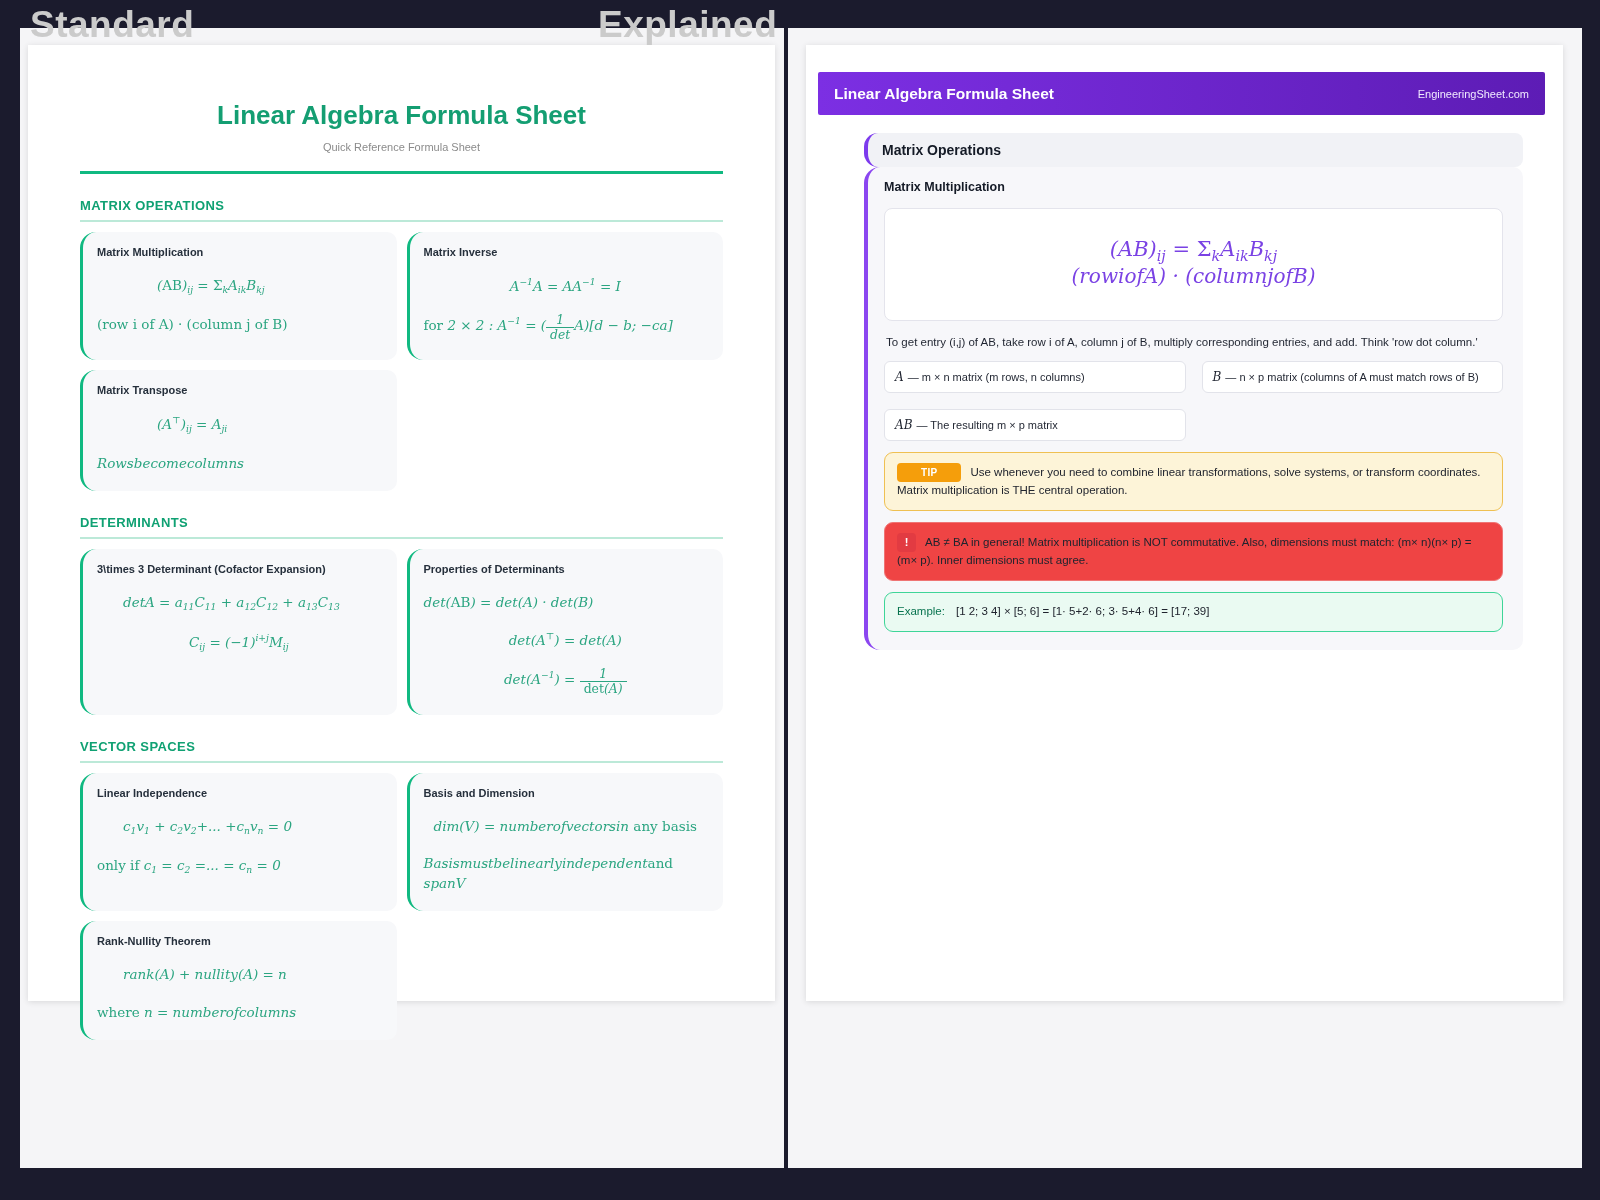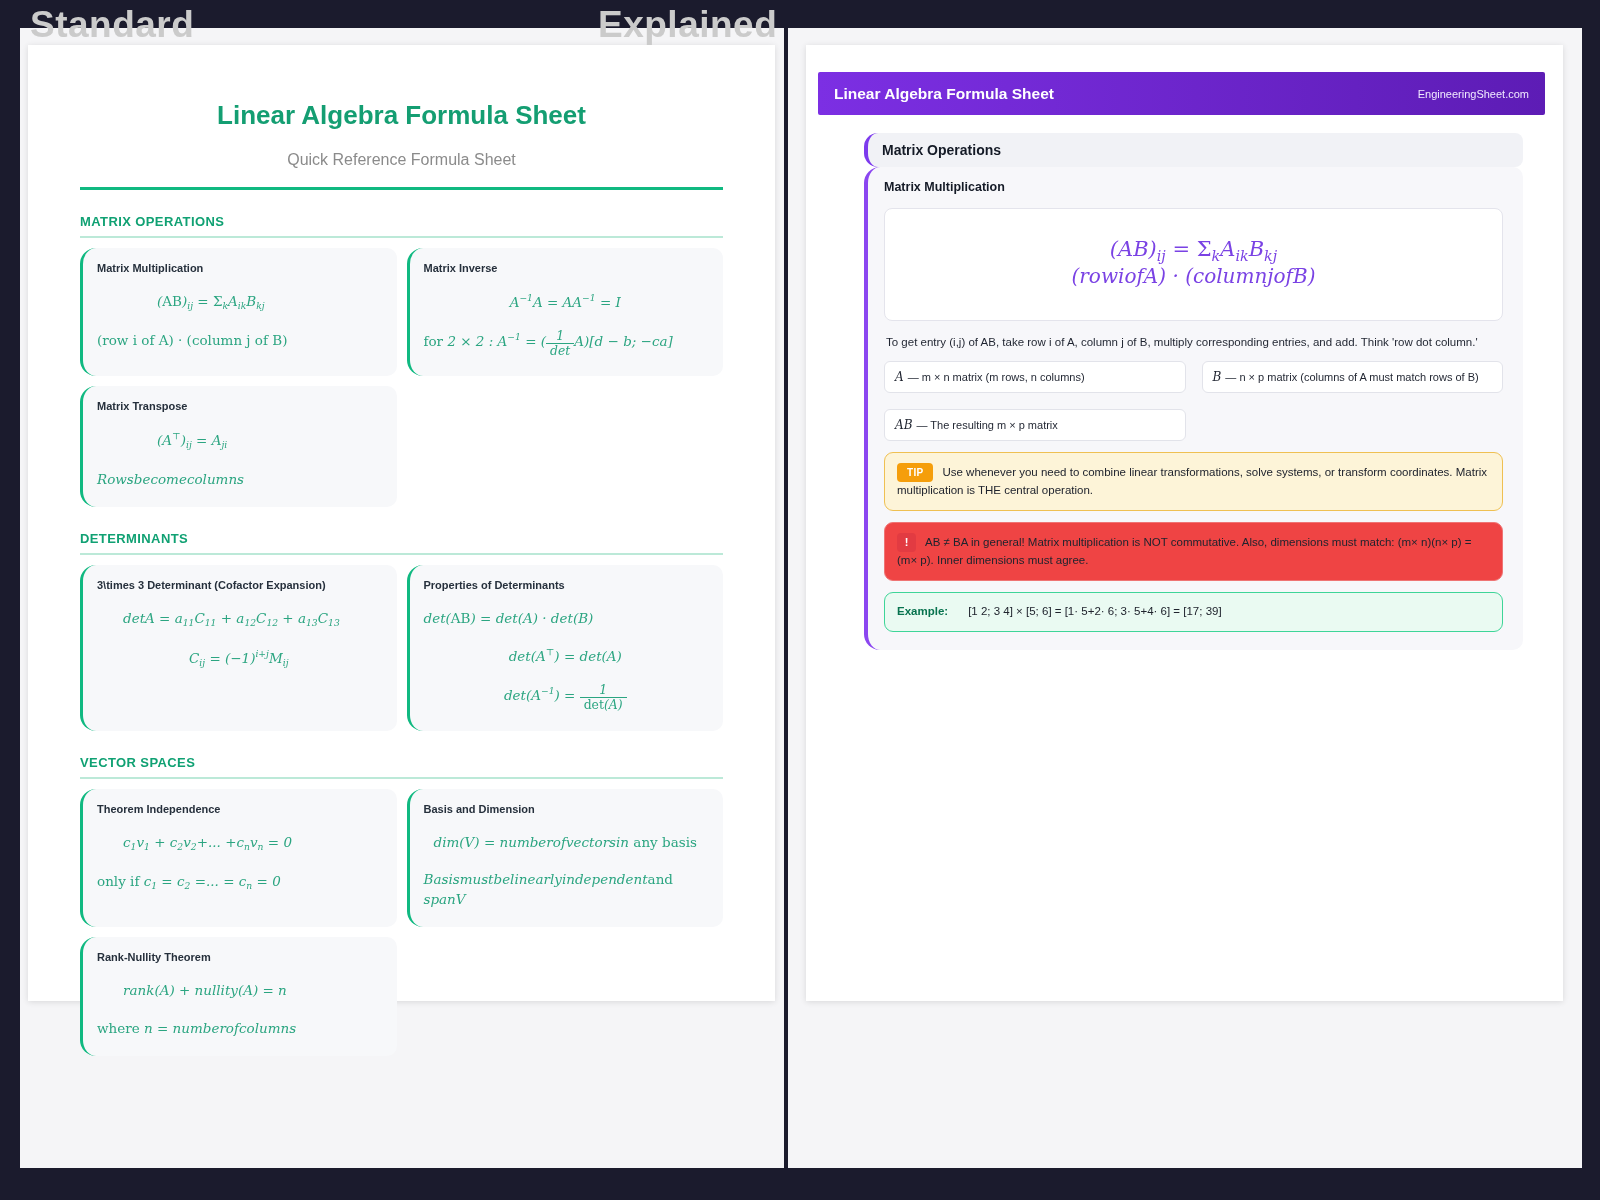--- a/index.html
+++ b/index.html
@@ -14,21 +14,21 @@
   .panel { position:absolute; top:28px; height:1140px; background:#f5f5f7; }
   .panel-left  { left:20px;  width:764px; }
   .panel-right { left:788px; width:794px; }
   .page { position:absolute; top:17px; background:#ffffff; height:956px;
     box-shadow:0 1px 6px rgba(0,0,0,0.12); }
   .page-std { left:8px; width:747px; padding:55px 52px 0 52px; }
   .page-exp { left:18px; width:757px; padding:27px 0 0 0; }
 
   
   .std-title { text-align:center; color:#149e72; font-size:26px; font-weight:bold; }
-  .std-subtitle { text-align:center; color:#8b8b8b; font-size:16px; margin-top:20px; }
+  .std-subtitle { text-align:center; color:#8b8b8b; font-size:11px; margin-top:10px; }
   .std-rule { height:3px; background:#10b981; margin-top:18px; }
   .sec-h { color:#10a173; font-size:13px; font-weight:bold; letter-spacing:0.4px;
     margin-top:24px; padding-bottom:7px; border-bottom:2px solid #bce9d8; }
   .cards { display:grid; grid-template-columns:1fr 1fr; gap:10px; margin-top:10px; }
   .fcard { background:#f7f8fa; border-left:3px solid #10b981;
     border-radius:16px 10px 10px 16px; padding:14px 16px 18px 14px; }
   .fcard-t { font-size:11px; font-weight:bold; color:#26303c; }
   .fline { font-family:"DejaVu Serif","Liberation Serif",serif; font-style:italic;
     color:#2ba581; font-size:13.5px; margin-top:17px; line-height:1.5; }
   .fline .rm { font-style:normal; }
@@ -67,24 +67,24 @@
   .chip { background:#ffffff; border:1px solid #e2e3ea; border-radius:6px;
     padding:8px 10px; font-size:11px; color:#1f2430; }
   .chip-sym { font-family:"DejaVu Serif","Liberation Serif",serif; font-style:italic;
     font-size:12px; margin-right:4px; }
   .callout { border-radius:9px; padding:10px 12px; font-size:11.5px; color:#20242e;
     line-height:1.55; margin-top:11px; }
   .tip-box { background:#fdf4d8; border:1.5px solid #efc052; }
   .warn-box { background:#ef4444; border:1.5px solid #ef7474; }
   .ex-box  { background:#eafaf2; border:1.5px solid #3ed598; }
   .badge-tip { display:inline-block; background:#f59e0b; color:#ffffff; font-size:10px;
-    font-weight:bold; padding:2px 10px; border-radius:4px; margin-right:9px; letter-spacing:0.3px; }
+    font-weight:bold; padding:2px 24px; border-radius:4px; margin-right:9px; letter-spacing:0.3px; }
   .badge-warn { display:inline-block; background:#e23b42; color:#ffffff; font-size:11px;
     font-weight:bold; width:19px; text-align:center; padding:1px 0; border-radius:4px; margin-right:9px; }
-  .ex-label { font-weight:bold; color:#08734f; margin-right:20px;text-align:center; }
+  .ex-label { font-weight:normal; color:#08734f; margin-right:11px;text-align:center; }
 </style>
 </head>
 <body>
 
 <div class="variant-label label-standard">Standard</div>
 <div class="variant-label label-explained">Explained</div>
 
 <div class="panel panel-left">
   <div class="page page-std">
     <div class="std-title">Linear Algebra Formula Sheet</div>
@@ -126,21 +126,21 @@
           <div class="fline c">det(A<sup>⊤</sup>) = det(A)</div>
           <div class="fline c">det(A<sup>−1</sup>) = <span class="frac"><span class="fnum">1</span><span class="fden"><span class="rm">det</span>(A)</span></span></div>
         </div>
       </div>
     </div>
 
     <div>
       <div class="sec-h">VECTOR SPACES</div>
       <div class="cards">
         <div class="fcard">
-          <div class="fcard-t">Theorem Independence</div>
+          <div class="fcard-t">Linear Independence</div>
           <div class="fline ind">c<sub>1</sub>v<sub>1</sub> + c<sub>2</sub>v<sub>2</sub>+... +c<sub>n</sub>v<sub>n</sub> = 0</div>
           <div class="fline"><span class="rm">only if </span>c<sub>1</sub> = c<sub>2</sub> =... = c<sub>n</sub> = 0</div>
         </div>
         <div class="fcard">
           <div class="fcard-t">Basis and Dimension</div>
           <div class="fline c">dim(V) = numberofvectorsin <span class="rm">any basis</span></div>
           <div class="fline">Basismustbelinearlyindependent<span class="rm">and</span> spanV</div>
         </div>
         <div class="fcard">
           <div class="fcard-t">Rank-Nullity Theorem</div>

